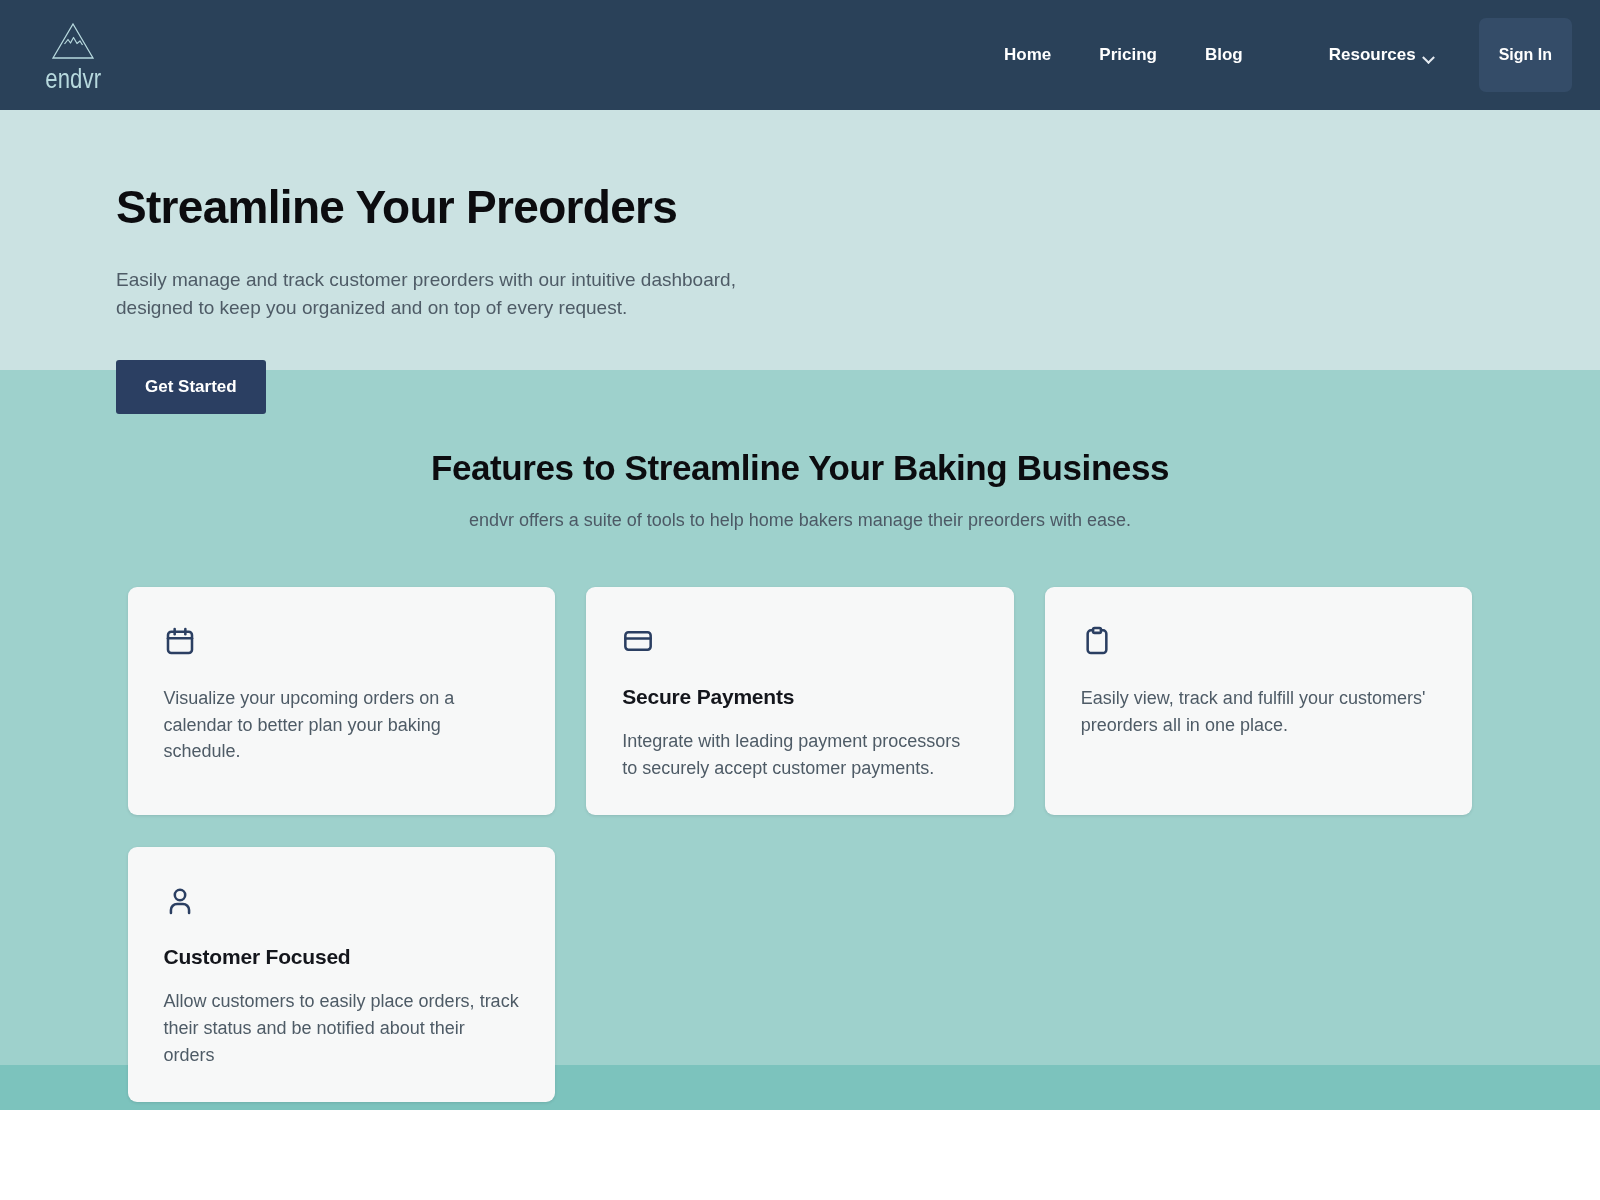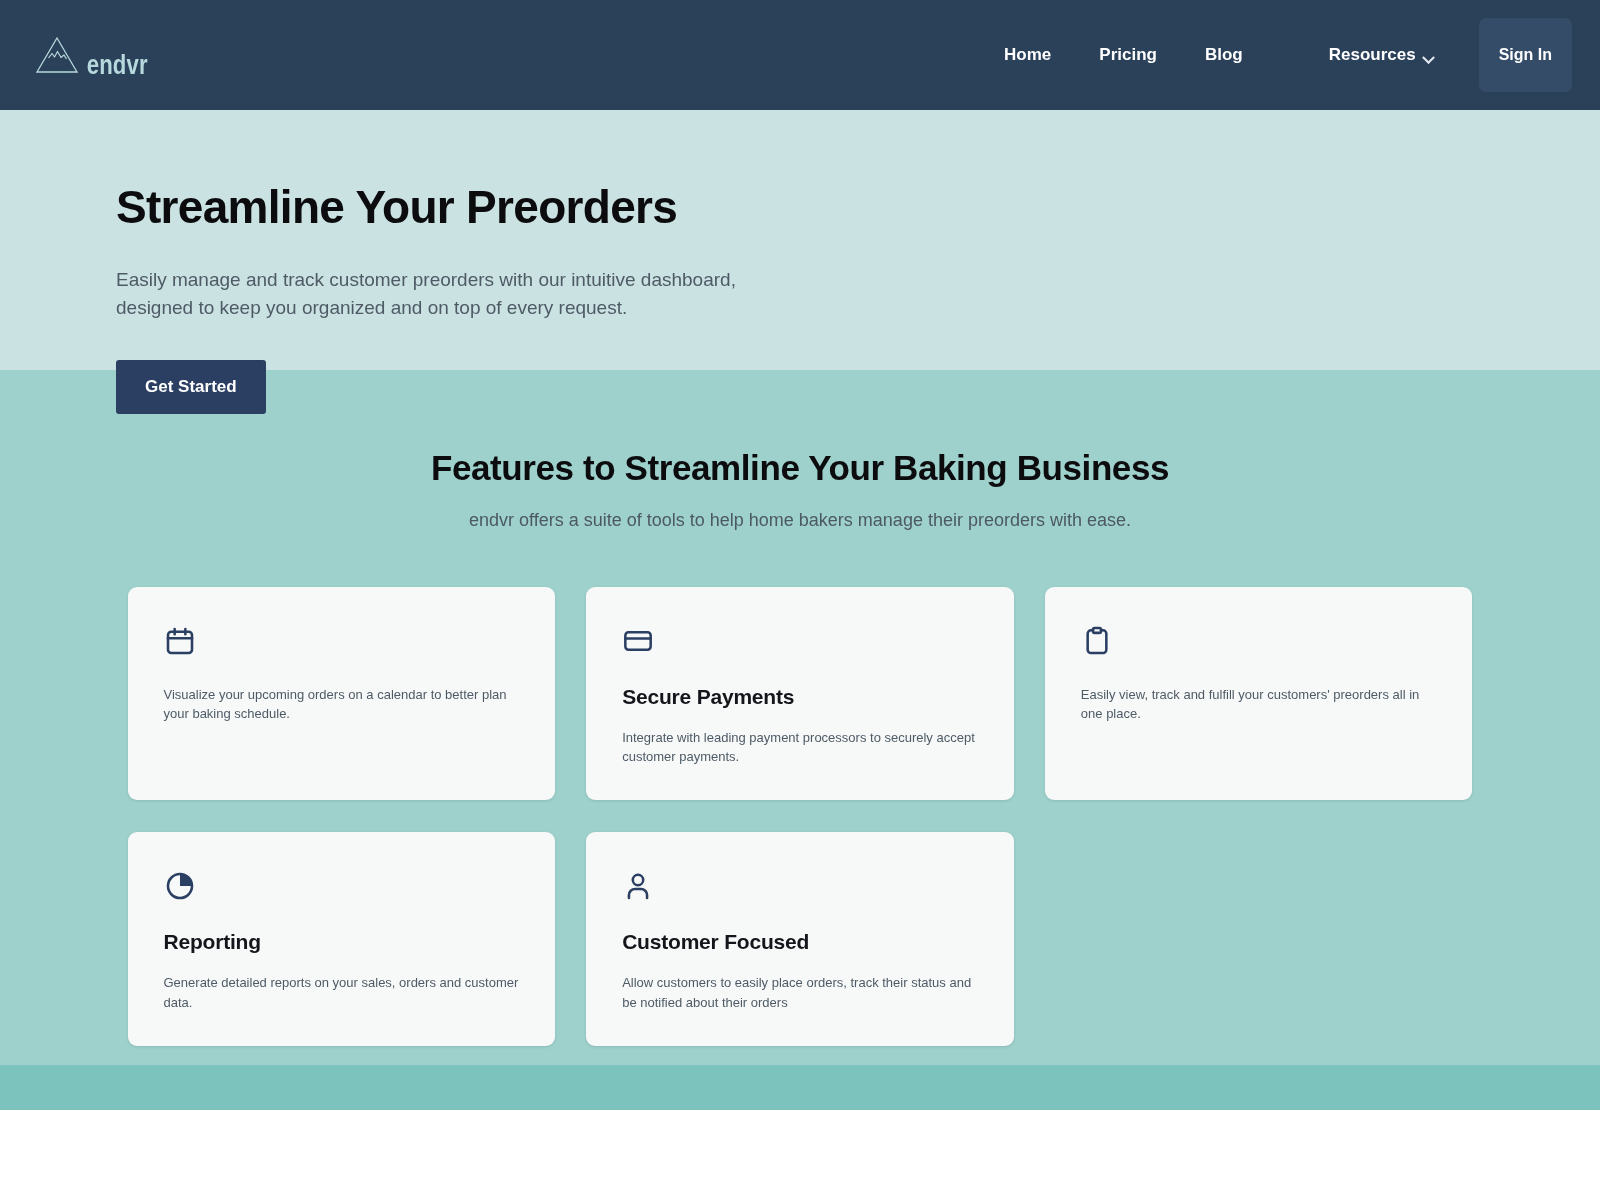--- a/index.html
+++ b/index.html
@@ -21,25 +21,24 @@
     height: 110px;
     background: #2a4159;
     display: flex;
     align-items: center;
     padding: 0 28px 0 34px;
     position: relative;
   }
 
   .brand {
     display: flex;
-    flex-direction: row;
-    align-items: flex-end;
+    flex-direction: column;
+    align-items: center;
     width: 78px;
     padding-top: 4px;
-    font-weight: bold;
   }
   .brand-mark { display: block; }
   .brand-name {
     color: #b7d9de;
     font-size: 27px;
     line-height: 1;
     letter-spacing: 0.2px;
     margin-top: 1px;
     font-family: "Liberation Sans Narrow", "Liberation Sans", sans-serif;
     transform: scaleX(0.82);
@@ -159,21 +158,21 @@
   }
   .card-icon { height: 34px; margin-bottom: 26px; }
   .card-title {
     font-size: 21px;
     font-weight: 700;
     color: #14161c;
     letter-spacing: -0.2px;
   }
   .card-desc {
     margin-top: 19px;
-    font-size: 13px;
+    font-size: 18px;
     line-height: 1.48;
     color: #4e5b66;
   }
 
   .footer-band {
     background: #7cc3bd;
     height: 45px;
   }
 </style>
 </head>
@@ -248,30 +247,20 @@
     <div class="card">
       <div class="card-icon">
         <svg width="32" height="32" viewBox="0 0 24 24" fill="none" stroke="#2b3f62" stroke-width="1.9" stroke-linecap="round" stroke-linejoin="round">
           <path d="M9 4H7.5A2.5 2.5 0 0 0 5 6.5v12A2.5 2.5 0 0 0 7.5 21h9a2.5 2.5 0 0 0 2.5-2.5v-12A2.5 2.5 0 0 0 16.5 4H15"></path>
           <rect x="9" y="2.3" width="6" height="3.6" rx="1.2"></rect>
         </svg>
       </div>
       <div class="card-desc">Easily view, track and fulfill your customers' preorders all in one place.</div>
     </div>
 
-    <div class="card">
-      <div class="card-icon">
-        <svg width="32" height="32" viewBox="0 0 24 24" fill="none" stroke="#2b3f62" stroke-width="1.9" stroke-linecap="round" stroke-linejoin="round">
-          <circle cx="12" cy="12" r="9"></circle>
-          <path d="M12 3.2 A8.8 8.8 0 0 1 20.8 12 L12 12 Z" fill="#2b3f62" stroke="none"></path>
-        </svg>
-      </div>
-      <div class="card-title">Reporting</div>
-      <div class="card-desc">Generate detailed reports on your sales, orders and customer data.</div>
-    </div>
 
     <div class="card">
       <div class="card-icon">
         <svg width="32" height="32" viewBox="0 0 24 24" fill="none" stroke="#2b3f62" stroke-width="1.9" stroke-linecap="round" stroke-linejoin="round">
           <circle cx="12" cy="7.5" r="3.9"></circle>
           <path d="M5.2 21v-2.2a4.6 4.6 0 0 1 4.6-4.6h4.4a4.6 4.6 0 0 1 4.6 4.6V21"></path>
         </svg>
       </div>
       <div class="card-title">Customer Focused</div>
       <div class="card-desc">Allow customers to easily place orders, track their status and be notified about their orders</div>

